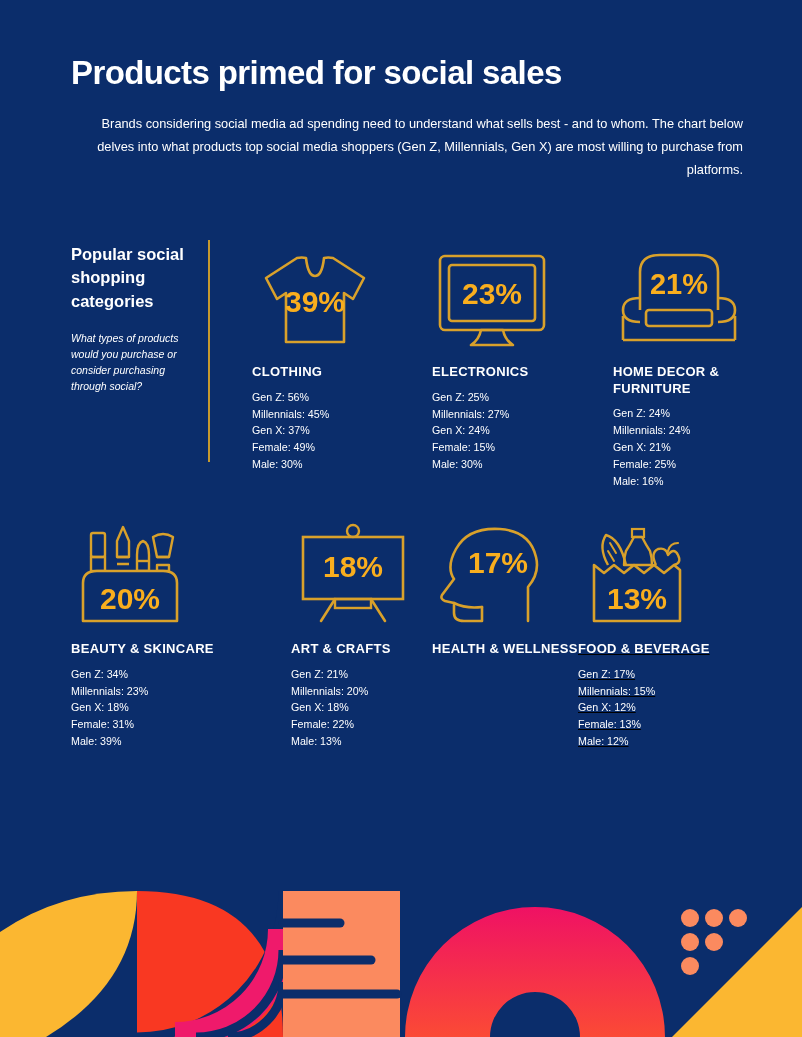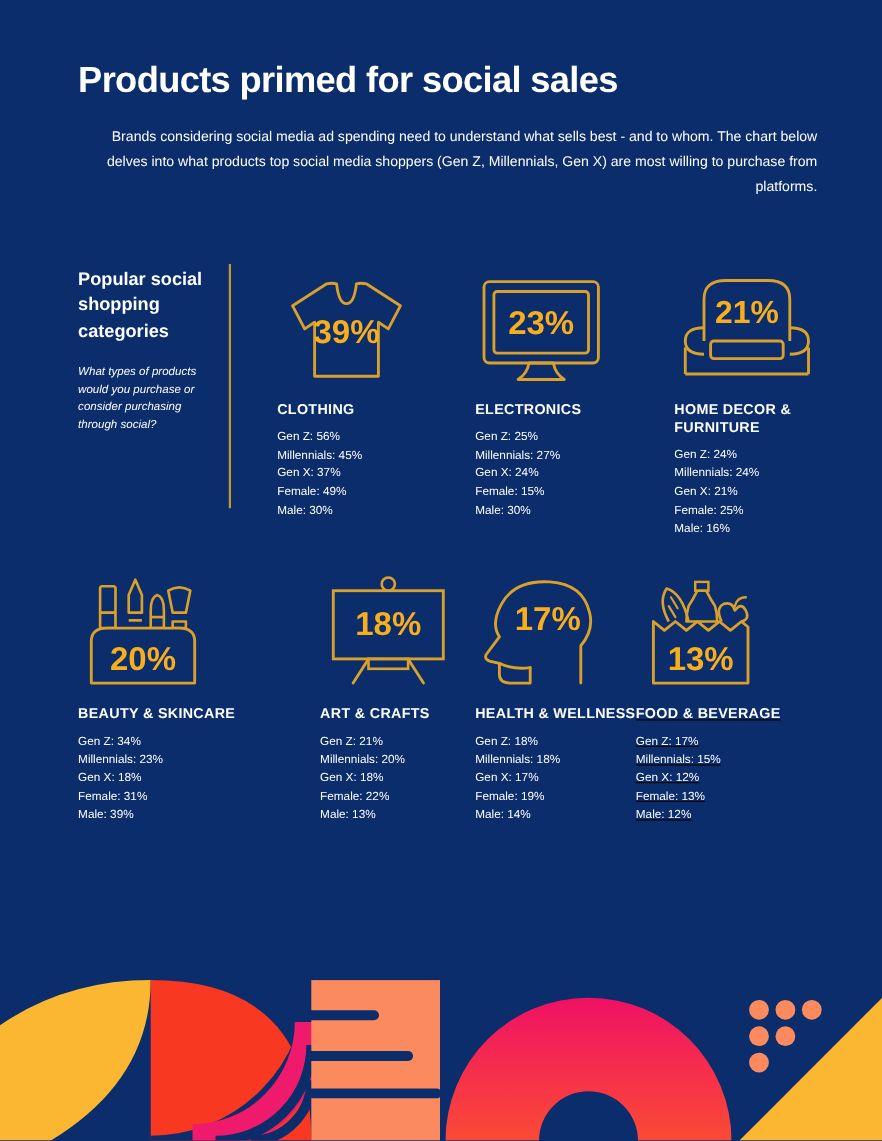--- a/index.html
+++ b/index.html
@@ -247,27 +247,20 @@
 
     <div class="card" style="left:432px; top:515px;">
       <div class="icon-wrap">
         <svg width="118" height="106" viewBox="0 0 118 106">
           <path d="M96 100 L96 66 Q108 52 104 36 Q98 10 68 8 Q36 6 24 28 Q14 46 22 58 L10 74 Q8 78 13 80 L22 82 L22 92 Q22 100 32 100 L50 100 L50 86" fill="none" stroke="#D9A12B" stroke-width="2.6" stroke-linejoin="round" stroke-linecap="round"></path>
           <path d="M22 82 Q34 88 50 86" fill="none" stroke="#D9A12B" stroke-width="2.6" stroke-linecap="round"></path>
           <text x="66" y="52" text-anchor="middle" font-family="Liberation Sans, sans-serif" font-size="30" font-weight="bold" fill="#F9AE1E">17%</text>
         </svg>
       </div>
       <div class="cat-name">HEALTH &amp; WELLNESS</div>
-      <ul class="stats">
-        <li>Gen Z: 18%</li>
-        <li>Millennials: 18%</li>
-        <li>Gen X: 17%</li>
-        <li>Female: 19%</li>
-        <li>Male: 14%</li>
-      </ul>
     </div>
 
     <div class="card" style="left:578px; top:515px;text-decoration:underline;">
       <div class="icon-wrap">
         <svg width="118" height="106" viewBox="0 0 118 106">
           <path d="M30 44 Q20 26 28 14 Q42 18 48 44" fill="none" stroke="#D9A12B" stroke-width="2.4" stroke-linejoin="round"></path>
           <path d="M32 22 L38 32 M30 30 L36 40" stroke="#D9A12B" stroke-width="2" stroke-linecap="round"></path>
           <rect x="54" y="8" width="12" height="8" fill="none" stroke="#D9A12B" stroke-width="2.2"></rect>
           <path d="M56 16 Q52 24 48 30 Q46 36 46 44 L74 44 Q74 36 72 30 Q68 24 64 16 Z" fill="none" stroke="#D9A12B" stroke-width="2.4" stroke-linejoin="round"></path>
           <path d="M78 44 Q72 32 80 28 Q88 26 90 34 Q96 26 100 34 Q104 42 96 44" fill="none" stroke="#D9A12B" stroke-width="2.4" stroke-linejoin="round"></path>

